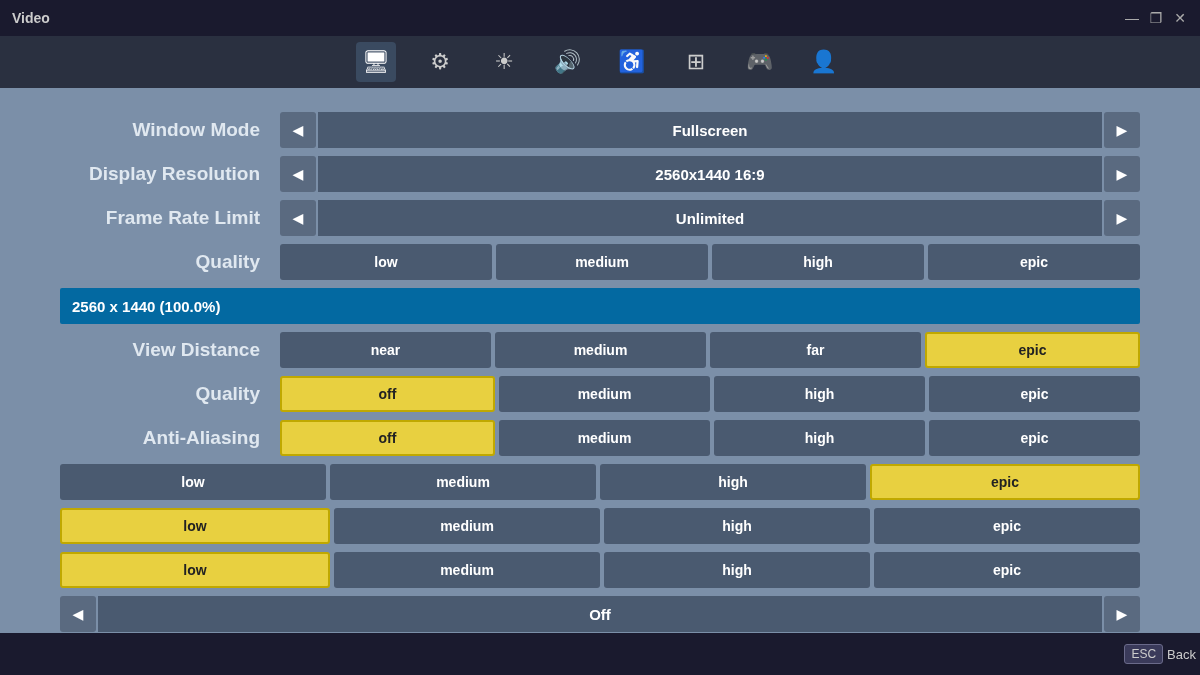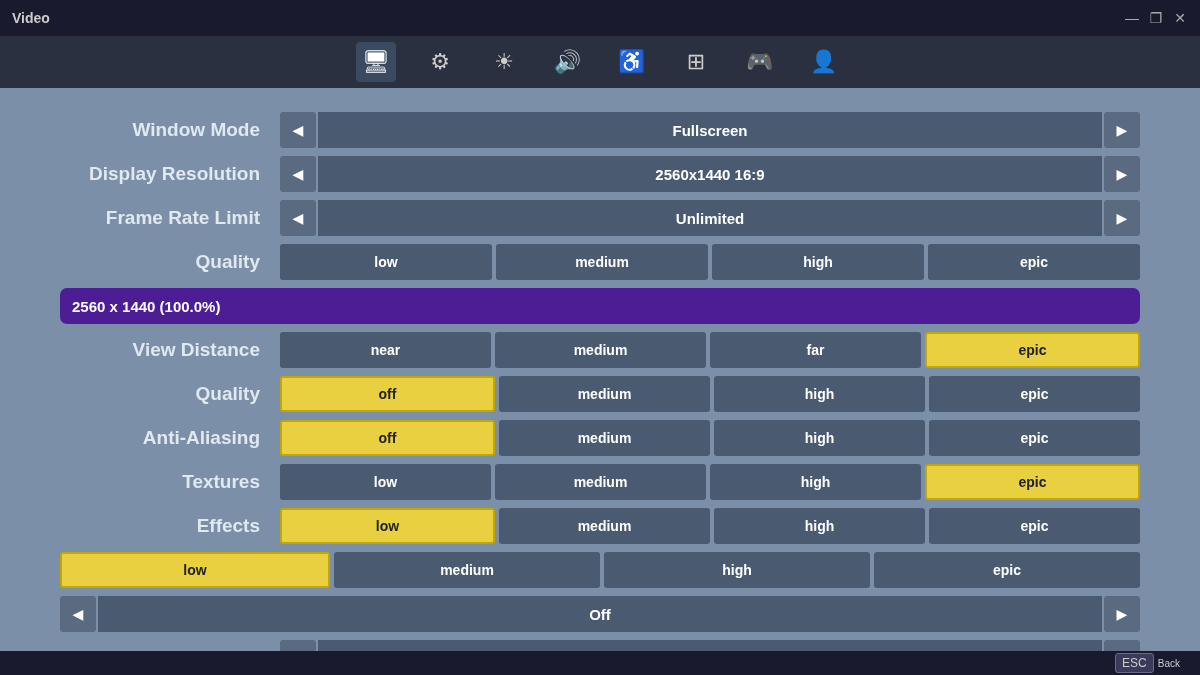--- a/index.html
+++ b/index.html
@@ -128,58 +128,58 @@
       color: #fff;
       font-size: 14px;
       font-weight: 600;
       cursor: pointer;
       border-radius: 3px;
     }
     
     .resolution-box {
       flex: 1;
       height: 36px;
-      background: #4c1d95;
+      background: #0369a1;
       display: flex;
       align-items: center;
       padding: 0 12px;
       font-size: 15px;
       font-weight: 600;
       color: #fff;
-      border-radius: 7px;
+      border-radius: 2px;
     }
     
     #bottom-bar {
       position: absolute;
       bottom: 0;
       right: 0;
       width: 100%;
-      height: 24px;
+      height: 42px;
       background: #1a1a2e;
       display: flex;
       align-items: center;
       justify-content: flex-end;
-      padding-right: 20px;
+      padding-right: 4px;
     }
     .esc-back {
       display: flex;
       align-items: center;
       gap: 4px;
     }
     .esc-key {
       background: #3a3a5a;
       border: 1px solid #6a6a8a;
       color: #ccc;
       padding: 2px 6px;
       font-size: 12px;
       border-radius: 3px;
     }
     .back-text {
       color: #ccc;
-      font-size: 10px;
+      font-size: 13px;
     }
 
     
     .vd-btn-group {
       display: flex;
       flex: 1;
       gap: 4px;
     }
     .vd-btn {
       flex: 1;
@@ -288,31 +288,29 @@
     <div class="setting-label">Anti-Aliasing</div>
     <div class="vd-btn-group">
       <button class="vd-btn selected-yellow">off</button>
       <button class="vd-btn">medium</button>
       <button class="vd-btn">high</button>
       <button class="vd-btn">epic</button>
     </div>
   </div>
 
   <div class="setting-row">
-    <div class="setting-label">Textures</div>
     <div class="vd-btn-group">
       <button class="vd-btn">low</button>
       <button class="vd-btn">medium</button>
       <button class="vd-btn">high</button>
       <button class="vd-btn selected-yellow">epic</button>
     </div>
   </div>
 
   <div class="setting-row">
-    <div class="setting-label">Effects</div>
     <div class="vd-btn-group">
       <button class="vd-btn selected-yellow">low</button>
       <button class="vd-btn">medium</button>
       <button class="vd-btn">high</button>
       <button class="vd-btn">epic</button>
     </div>
   </div>
 
   <div class="setting-row">
     <div class="vd-btn-group">

